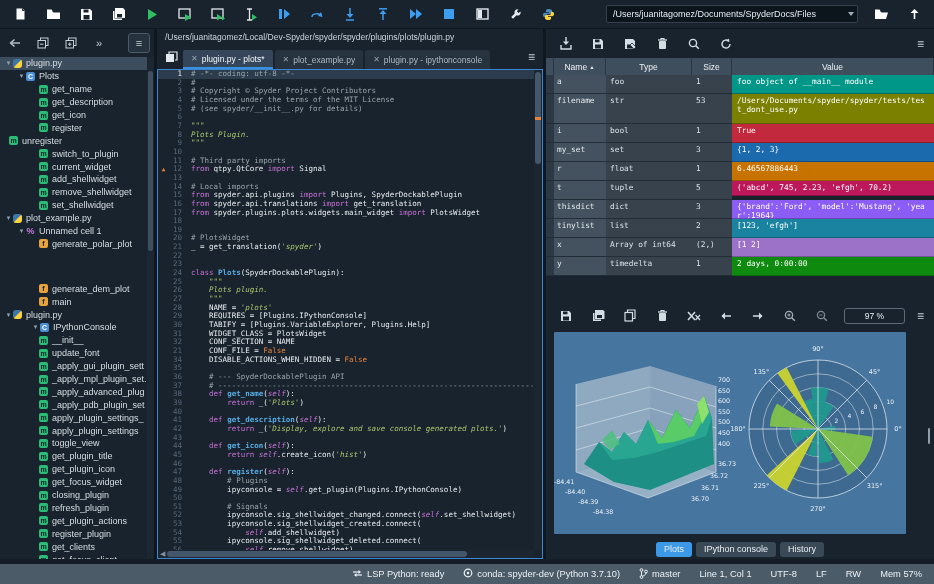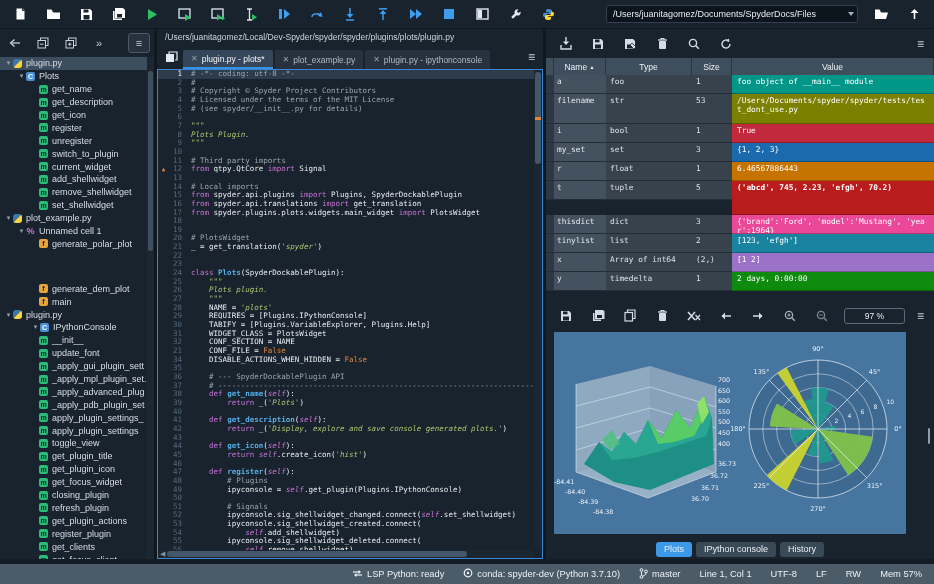--- a/index.html
+++ b/index.html
@@ -293,21 +293,21 @@
           <div class="tree-row" style="padding-left: 30px;">
             <span class="chev"></span>
             <span class="titm method">m</span>
             <span>get_icon</span>
           </div>
           <div class="tree-row" style="padding-left: 30px;">
             <span class="chev"></span>
             <span class="titm method">m</span>
             <span>register</span>
           </div>
-          <div class="tree-row" style="padding-left: 30px;">
+          <div class="tree-row" style="">
             <span class="chev"></span>
             <span class="titm method">m</span>
             <span>unregister</span>
           </div>
           <div class="tree-row" style="padding-left: 30px;">
             <span class="chev"></span>
             <span class="titm method">m</span>
             <span>switch_to_plugin</span>
           </div>
           <div class="tree-row" style="padding-left: 30px;">
@@ -649,28 +649,28 @@
                 <div class="c-name" style="height: 19px;">r</div>
                 <div class="c-type" style="height: 19px;">float</div>
                 <div class="c-size" style="height: 19px;">1</div>
                 <div class="c-val" style="height: 19px; background: rgb(199, 115, 0);">6.46567886443</div>
               </div>
               <div class="ve-row">
                 <div class="ve-gut" style="height: 19px;"></div>
                 <div class="c-name" style="height: 19px;">t</div>
                 <div class="c-type" style="height: 19px;">tuple</div>
                 <div class="c-size" style="height: 19px;">5</div>
-                <div class="c-val" style="height: 34px; background: #b91c1c; font-weight: bold;">('abcd', 745, 2.23, 'efgh', 70.2)</div>
+                <div class="c-val" style="height: 15px; background: #be185d;">('abcd', 745, 2.23, 'efgh', 70.2)</div>
               </div>
               <div class="ve-row">
                 <div class="ve-gut" style="height: 19px;"></div>
                 <div class="c-name" style="height: 19px;">thisdict</div>
                 <div class="c-type" style="height: 19px;">dict</div>
                 <div class="c-size" style="height: 19px;">3</div>
-                <div class="c-val" style="height: 19px; background: #ec4899;">{'brand':'Ford', 'model':'Mustang', 'year':1964}</div>
+                <div class="c-val" style="height: 19px; background: #8b5cf6;">{'brand':'Ford', 'model':'Mustang', 'year':1964}</div>
               </div>
               <div class="ve-row">
                 <div class="ve-gut" style="height: 19px;"></div>
                 <div class="c-name" style="height: 19px;">tinylist</div>
                 <div class="c-type" style="height: 19px;">list</div>
                 <div class="c-size" style="height: 19px;">2</div>
                 <div class="c-val" style="height: 19px; background: rgb(26, 132, 160);">[123, 'efgh']</div>
               </div>
               <div class="ve-row">
                 <div class="ve-gut" style="height: 19px;"></div>

